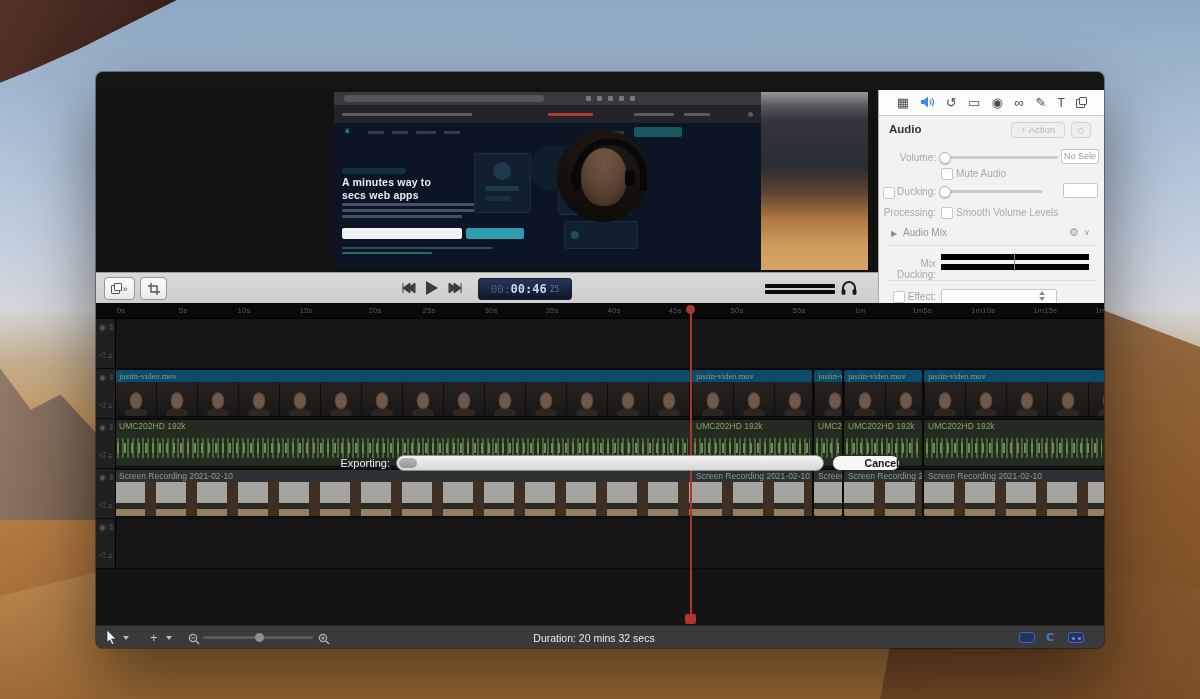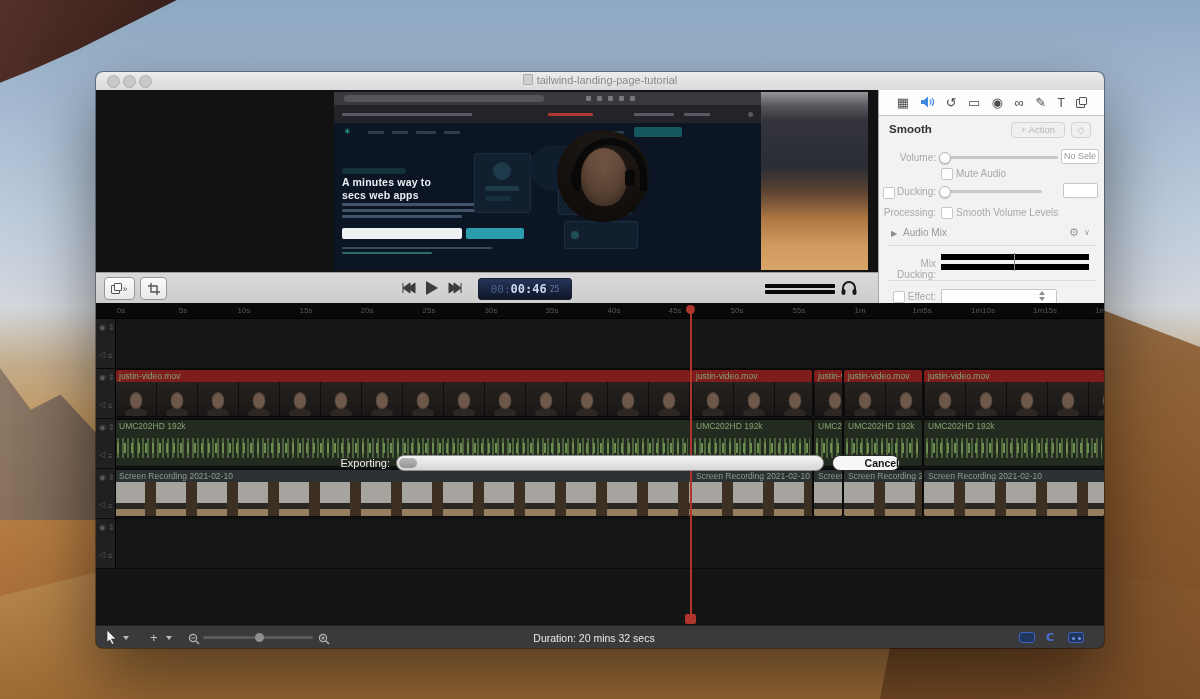--- a/index.html
+++ b/index.html
@@ -78,21 +78,21 @@
   
   .timeline{left:0;top:231px;width:1008px;height:322px;background:#141414;overflow:hidden;}
   .ruler{left:0;top:0;width:1008px;height:15px;background:#090909;border-bottom:1px solid #000;}
   .tick{position:absolute;top:3px;transform:translateX(-50%);font-size:8px;color:#575757;padding-left:12px;}
   .trackrow{left:0;width:1008px;height:49px;background:#161616;border-bottom:1px solid #0a0a0a;}
   .thead{left:0;width:19px;height:49px;background:#202020;border-right:1px solid #000;color:#5c5c5c;font-size:8px;}
   .thico{position:absolute;line-height:1;}
   .clip{position:absolute;top:1px;height:46px;border-radius:2px;overflow:hidden;box-shadow:0 0 0 1px #0a0a0a;}
   .clip-label{display:block;height:12px;line-height:12px;font-size:8.5px;padding:0 4px;white-space:nowrap;overflow:hidden;}
   .vclip{background:#1d1b1a;}
-  .vclip .clip-label{background:#7f1d1d;color:#85a471;}
+  .vclip .clip-label{background:#0c4a6e;color:#85a471;font-family:Liberation Serif, serif;}
   .vbody{position:absolute;left:0;right:0;top:12px;bottom:0;
     background:
       linear-gradient(90deg,rgba(0,0,0,.55) 0 1px,rgba(0,0,0,0) 1px) 0 0/41px 100% repeat-x,
       radial-gradient(ellipse 9px 12px at 21px 55%,#6e584a 0 55%,#463830 70%,rgba(0,0,0,0) 74%) 0 0/41px 100% repeat-x,
       radial-gradient(ellipse 15px 7px at 21px 92%,#2d2723 0 70%,rgba(0,0,0,0) 76%) 0 0/41px 100% repeat-x,
       linear-gradient(180deg,#26221f,#191716);}
   .aclip{background:#232a1f;}
   .aclip .clip-label{color:#85a471;}
   .wave1{position:absolute;left:2px;right:2px;top:18px;height:20px;opacity:.85;
     background:repeating-linear-gradient(90deg,#55703f 0 2px,rgba(0,0,0,0) 2px 5px);}
@@ -131,26 +131,20 @@
 <body>
 
 <div class="abs wp-base"></div>
 <div class="abs wp-rock"></div>
 <div class="abs wp-mtn"></div>
 <div class="abs wp-dune1"></div>
 <div class="abs wp-dune2"></div>
 
 <div class="abs window">
 
-  <div class="abs titlebar">
-    <span class="abs tl" style="left:11px;"></span>
-    <span class="abs tl" style="left:27px;"></span>
-    <span class="abs tl" style="left:43px;"></span>
-    <div class="abs win-title"><span class="proxy-doc"></span><span>tailwind-landing-page-tutorial</span></div>
-  </div>
 
   <div class="abs preview">
     <div class="abs capture">
       <div class="abs chrome">
         <span class="abs addr"></span>
         <span class="abs chrome-ic" style="left:252px;"></span>
         <span class="abs chrome-ic" style="left:263px;"></span>
         <span class="abs chrome-ic" style="left:274px;"></span>
         <span class="abs chrome-ic" style="left:285px;"></span>
         <span class="abs chrome-ic" style="left:296px;"></span>
@@ -257,21 +251,21 @@
           </svg>
       </span>
       <span class="tico">↺</span>
       <span class="tico">▭</span>
       <span class="tico">◉</span>
       <span class="tico">∞</span>
       <span class="tico">✎</span>
       <span class="tico" style="font-size:12px;">T</span>
       <span class="tico dualsq"></span>
     </div>
-    <span class="abs" style="left:10px;top:33px;font-size:11.5px;font-weight:bold;color:#333;">Smooth</span>
+    <span class="abs" style="left:10px;top:33px;font-size:11.5px;font-weight:bold;color:#333;">Audio</span>
     <span class="abs" style="left:132px;top:32px;width:52px;height:14px;border:1px solid #d2d2d2;border-radius:4px;background:#f0efef;text-align:center;font-size:9.5px;color:#b7b7b7;line-height:14px;">+ Action</span>
     <span class="abs" style="left:192px;top:32px;width:18px;height:14px;border:1px solid #d2d2d2;border-radius:4px;background:#f0efef;text-align:center;font-size:9px;color:#b7b7b7;line-height:14px;"><span>◇</span></span>
 
     <span class="abs ins-label" style="top:62px;">Volume:</span>
     <span class="abs slider-track" style="left:62px;top:66px;width:117px;">
         <span class="abs slider-thumb" style="top:-4px;"></span>
       </span>
     <span class="abs ins-field" style="left:182px;top:59px;width:32px;">No Sele</span>
 
     <span class="abs chk" style="left:62px;top:78px;"></span>
@@ -306,21 +300,21 @@
     <span class="abs" style="left:160px;top:201px;width:0;height:0;border-left:3px solid transparent;border-right:3px solid transparent;border-bottom:4px solid #8a8a8a;"></span>
     <span class="abs" style="left:160px;top:207px;width:0;height:0;border-left:3px solid transparent;border-right:3px solid transparent;border-top:4px solid #8a8a8a;"></span>
   </div>
 
   <div class="abs timeline">
     <div class="abs ruler">
       <span class="tick" style="left:19px;">0s</span>
       <span class="tick" style="left:81px;">5s</span>
       <span class="tick" style="left:142px;">10s</span>
       <span class="tick" style="left:204px;">15s</span>
-      <span class="tick" style="left:265px;">20s</span>
+      <span class="tick" style="left:273px;">20s</span>
       <span class="tick" style="left:327px;">25s</span>
       <span class="tick" style="left:389px;">30s</span>
       <span class="tick" style="left:450px;">35s</span>
       <span class="tick" style="left:512px;">40s</span>
       <span class="tick" style="left:573px;">45s</span>
       <span class="tick" style="left:635px;">50s</span>
       <span class="tick" style="left:697px;">55s</span>
       <span class="tick" style="left:758px;">1m</span>
       <span class="tick" style="left:820px;text-align:right;">1m5s</span>
       <span class="tick" style="left:881px;">1m10s</span>

